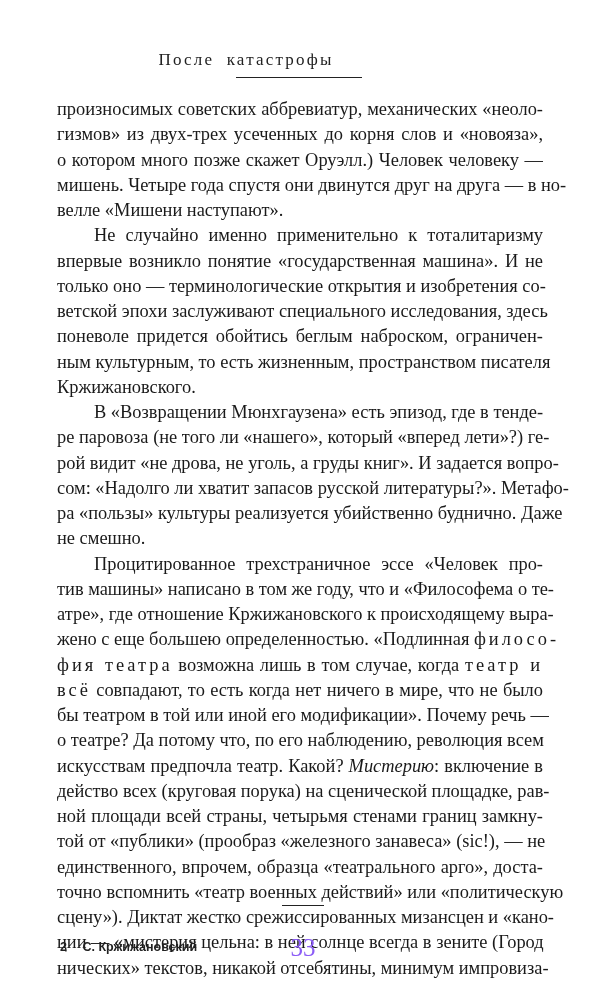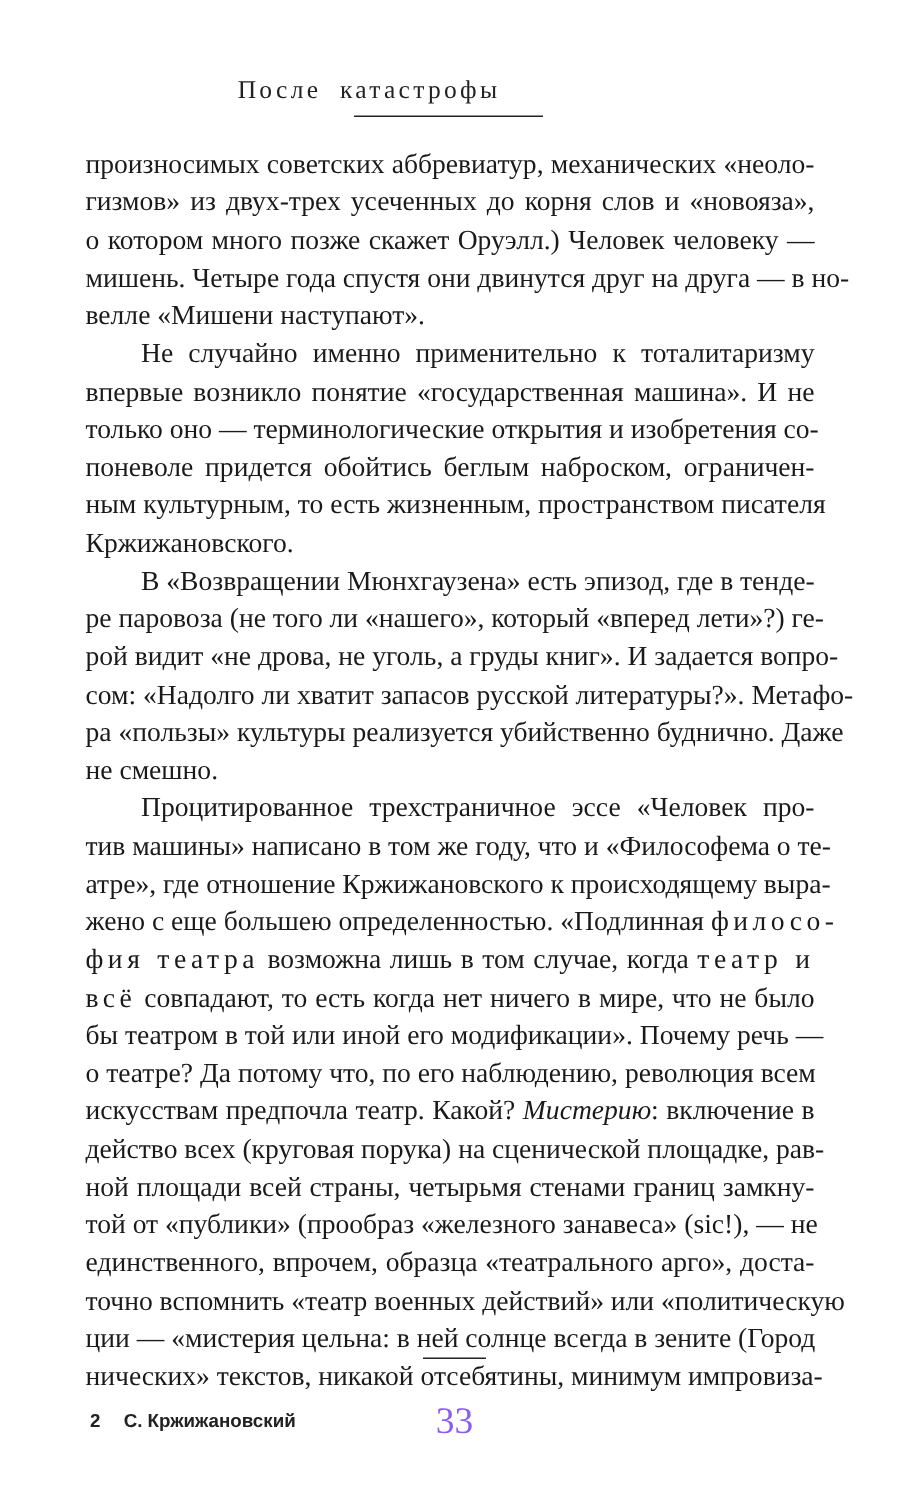--- a/index.html
+++ b/index.html
@@ -47,20 +47,21 @@
 
 <div class="body-text" id="body-text">
     <span class="line"><span>произносимых советских аббревиатур, механических «неоло-</span></span>
     <span class="line"><span>гизмов» из двух-трех усеченных до корня слов и «новояза»,</span></span>
     <span class="line"><span>о котором много позже скажет Оруэлл.) Человек человеку —</span></span>
     <span class="line"><span>мишень. Четыре года спустя они двинутся друг на друга — в но-</span></span>
     <span class="line last"><span>велле «Мишени наступают».</span></span>
     <span class="line indent"><span>Не случайно именно применительно к тоталитаризму</span></span>
     <span class="line"><span>впервые возникло понятие «государственная машина». И не</span></span>
     <span class="line"><span>только оно — терминологические открытия и изобретения со-</span></span>
+    <span class="line"><span>ветской эпохи заслуживают специального исследования, здесь</span></span>
     <span class="line"><span>поневоле придется обойтись беглым наброском, ограничен-</span></span>
     <span class="line"><span>ным культурным, то есть жизненным, пространством писателя</span></span>
     <span class="line last"><span>Кржижановского.</span></span>
     <span class="line indent"><span>В «Возвращении Мюнхгаузена» есть эпизод, где в тенде-</span></span>
     <span class="line"><span>ре паровоза (не того ли «нашего», который «вперед лети»?) ге-</span></span>
     <span class="line"><span>рой видит «не дрова, не уголь, а груды книг». И задается вопро-</span></span>
     <span class="line"><span>сом: «Надолго ли хватит запасов русской литературы?». Метафо-</span></span>
     <span class="line"><span>ра «пользы» культуры реализуется убийственно буднично. Даже</span></span>
     <span class="line last"><span>не смешно.</span></span>
     <span class="line indent"><span>Процитированное трехстраничное эссе «Человек про-</span></span>
@@ -70,20 +71,21 @@
     <span class="line"><span class="spaced">фия театра</span><span> возможна лишь в том случае, когда </span><span class="spaced">театр и</span></span>
     <span class="line"><span class="spaced">всё</span><span> совпадают, то есть когда нет ничего в мире, что не было</span></span>
     <span class="line"><span>бы театром в той или иной его модификации». Почему речь —</span></span>
     <span class="line"><span>о театре? Да потому что, по его наблюдению, революция всем</span></span>
     <span class="line"><span>искусствам предпочла театр. Какой? </span><span class="ital">Мистерию</span><span>: включение в</span></span>
     <span class="line"><span>действо всех (круговая порука) на сценической площадке, рав-</span></span>
     <span class="line"><span>ной площади всей страны, четырьмя стенами границ замкну-</span></span>
     <span class="line"><span>той от «публики» (прообраз «железного занавеса» (sic!), — не</span></span>
     <span class="line"><span>единственного, впрочем, образца «театрального арго», доста-</span></span>
     <span class="line"><span>точно вспомнить «театр военных действий» или «политическую</span></span>
+    <span class="line"><span>сцену»). Диктат жестко срежиссированных мизансцен и «кано-</span></span>
     <span class="line"><span>ции — «мистерия цельна: в ней солнце всегда в зените (Город</span></span>
     <span class="line"><span>нических» текстов, никакой отсебятины, минимум импровиза-</span></span>
   </div>
 
 <div class="footer-sig">
   <span class="sig-num">2</span>
   <span class="sig-author">С. Кржижановский</span>
 </div>
 <div class="folio-rule"></div>
 <div class="folio">33</div>

